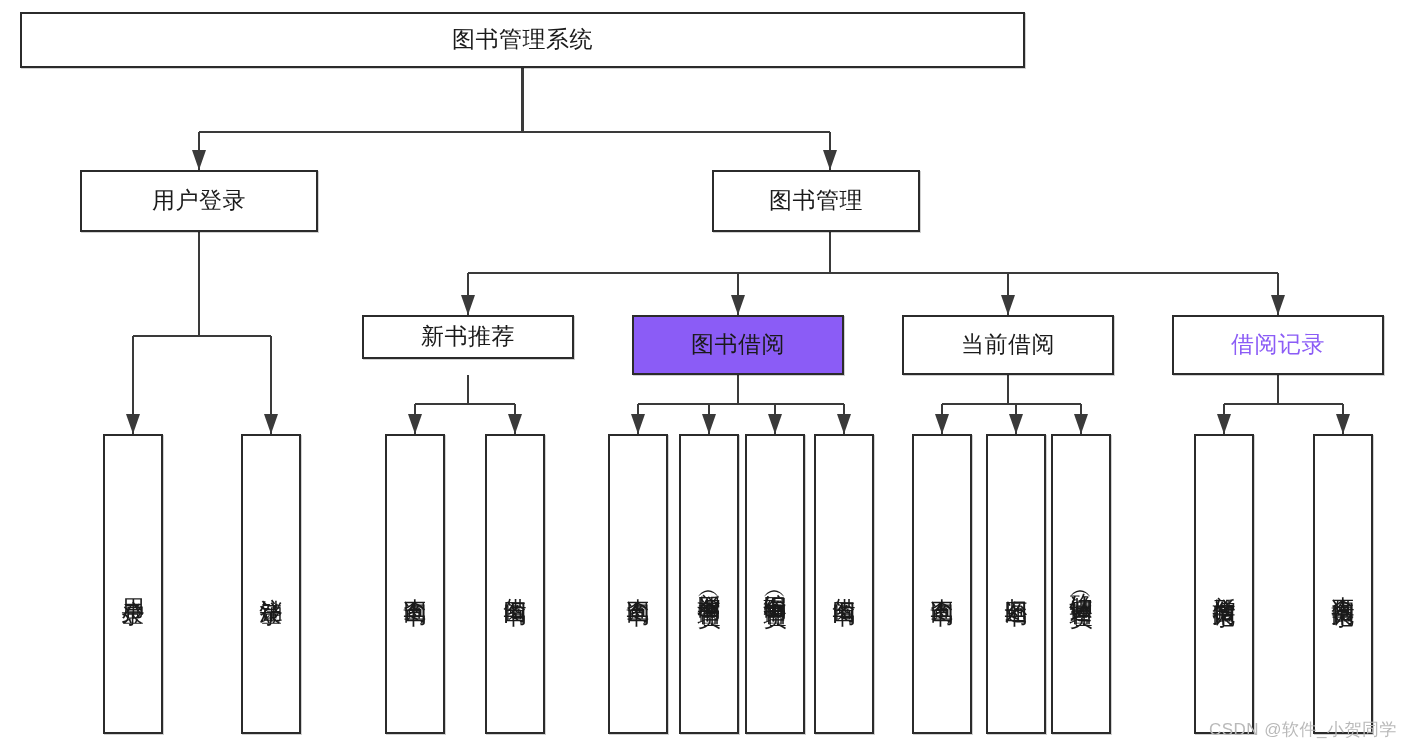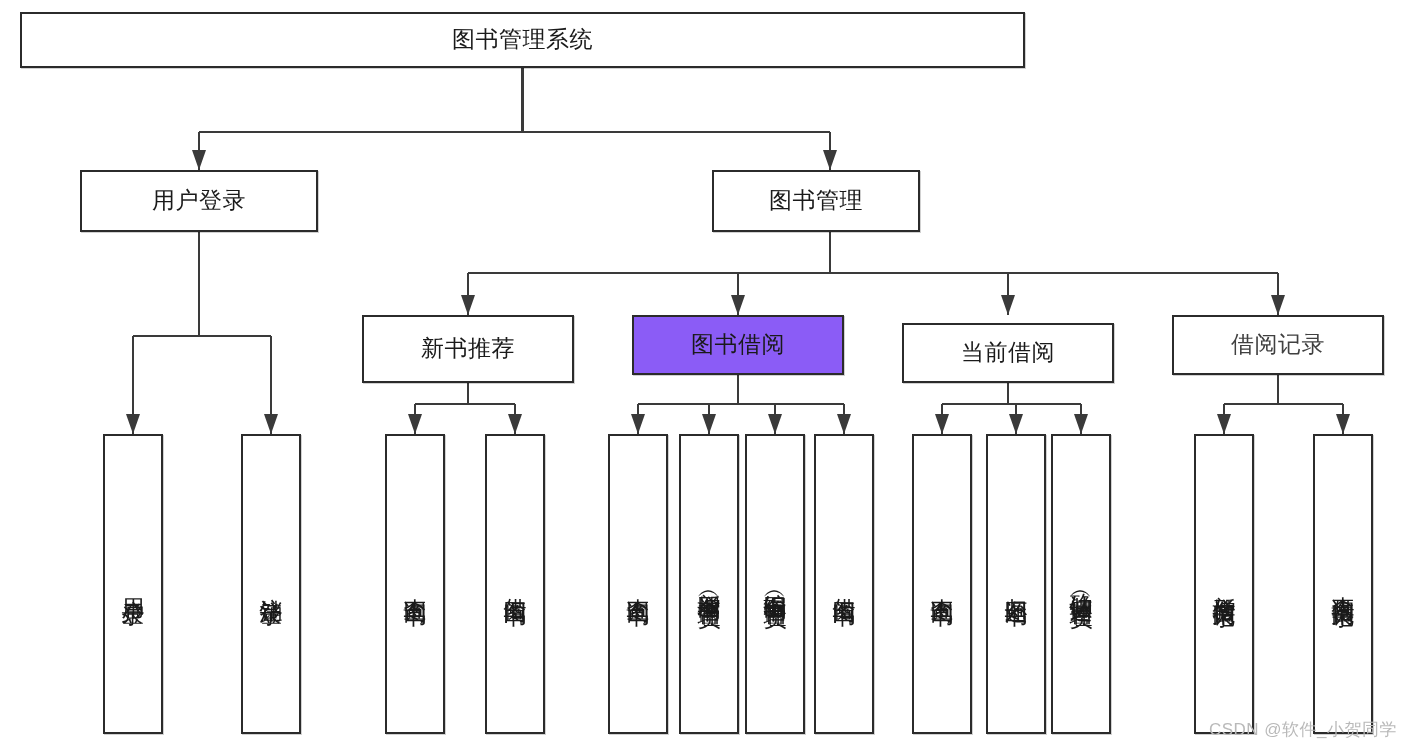--- a/index.html
+++ b/index.html
@@ -133,30 +133,30 @@
   <div id="nodes">
       <div class="node horiz root" style="left: 20px; top: 12px; width: 1005px; height: 56px; border-color: rgb(43, 43, 43); background: rgb(255, 255, 255); color: rgb(26, 26, 26);">
         <span class="label">图书管理系统</span>
       </div>
       <div class="node horiz" style="left: 80px; top: 170px; width: 238px; height: 62px; border-color: rgb(43, 43, 43); background: rgb(255, 255, 255); color: rgb(26, 26, 26);">
         <span class="label">用户登录</span>
       </div>
       <div class="node horiz" style="left: 712px; top: 170px; width: 208px; height: 62px; border-color: rgb(43, 43, 43); background: rgb(255, 255, 255); color: rgb(26, 26, 26);">
         <span class="label">图书管理</span>
       </div>
-      <div class="node horiz" style="left: 362px; top: 315px; width: 212px; height: 68px; border-color: rgb(43, 43, 43); background: rgb(255, 255, 255); color: rgb(26, 26, 26);">
+      <div class="node horiz" style="left: 362px; top: 315px; width: 212px; height: 44px; border-color: rgb(43, 43, 43); background: rgb(255, 255, 255); color: rgb(26, 26, 26);">
         <span class="label">新书推荐</span>
       </div>
       <div class="node horiz" style="left: 632px; top: 315px; width: 212px; height: 60px; border-color: rgb(43, 43, 43); background: #8b5cf6; color: rgb(26, 26, 26);">
         <span class="label">图书借阅</span>
       </div>
-      <div class="node horiz" style="left: 902px; top: 315px; width: 212px; height: 60px; border-color: rgb(43, 43, 43); background: rgb(255, 255, 255); color: rgb(26, 26, 26); margin-top: 8px;">
+      <div class="node horiz" style="left: 902px; top: 315px; width: 212px; height: 60px; border-color: rgb(43, 43, 43); background: rgb(255, 255, 255); color: rgb(26, 26, 26);">
         <span class="label">当前借阅</span>
       </div>
-      <div class="node horiz" style="left: 1172px; top: 315px; width: 212px; height: 60px; border-color: rgb(43, 43, 43); background: rgb(255, 255, 255); color: #404040;">
+      <div class="node horiz" style="left: 1172px; top: 315px; width: 212px; height: 60px; border-color: rgb(43, 43, 43); background: rgb(255, 255, 255); color: #8b5cf6;">
         <span class="label">借阅记录</span>
       </div>
       <div class="node vert" style="left: 103px; top: 434px; width: 60px; height: 300px; border-color: rgb(43, 43, 43); background: rgb(255, 255, 255); color: rgb(26, 26, 26);">
         <span class="label">用户登录</span>
       </div>
       <div class="node vert" style="left: 241px; top: 434px; width: 60px; height: 300px; border-color: rgb(43, 43, 43); background: rgb(255, 255, 255); color: rgb(26, 26, 26);">
         <span class="label">注销登录</span>
       </div>
       <div class="node vert" style="left: 385px; top: 434px; width: 60px; height: 300px; border-color: rgb(43, 43, 43); background: rgb(255, 255, 255); color: rgb(26, 26, 26);">
         <span class="label">查询图书</span>

